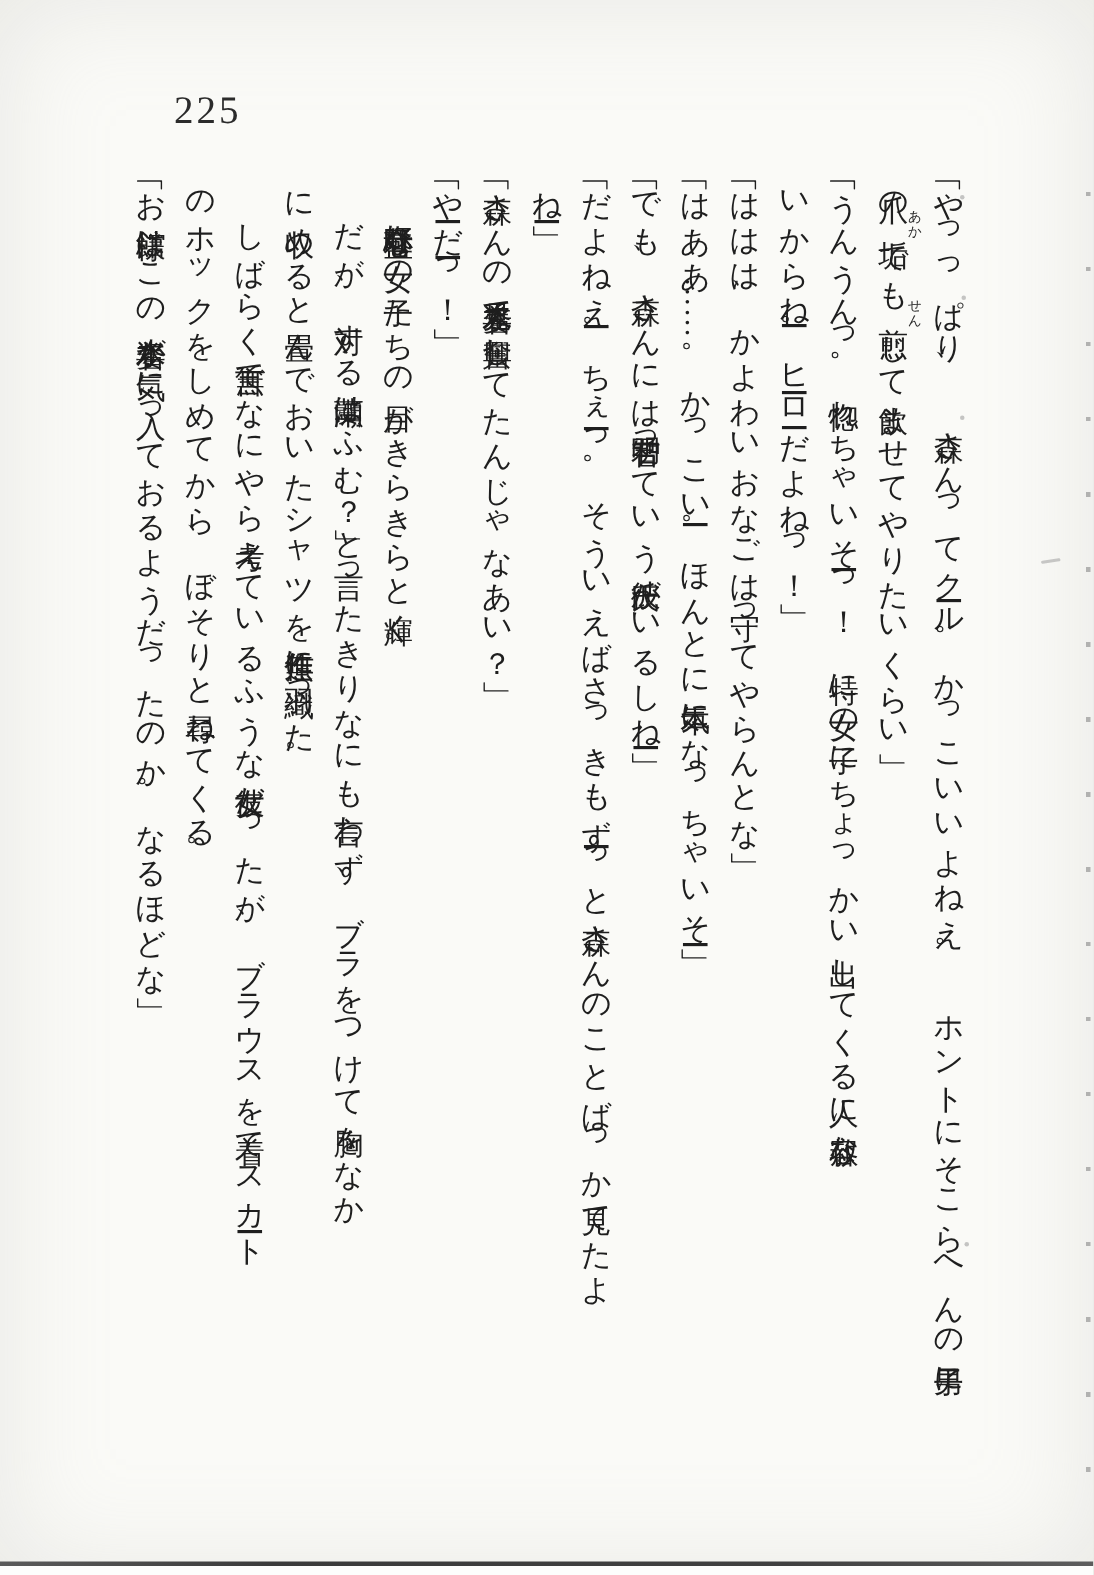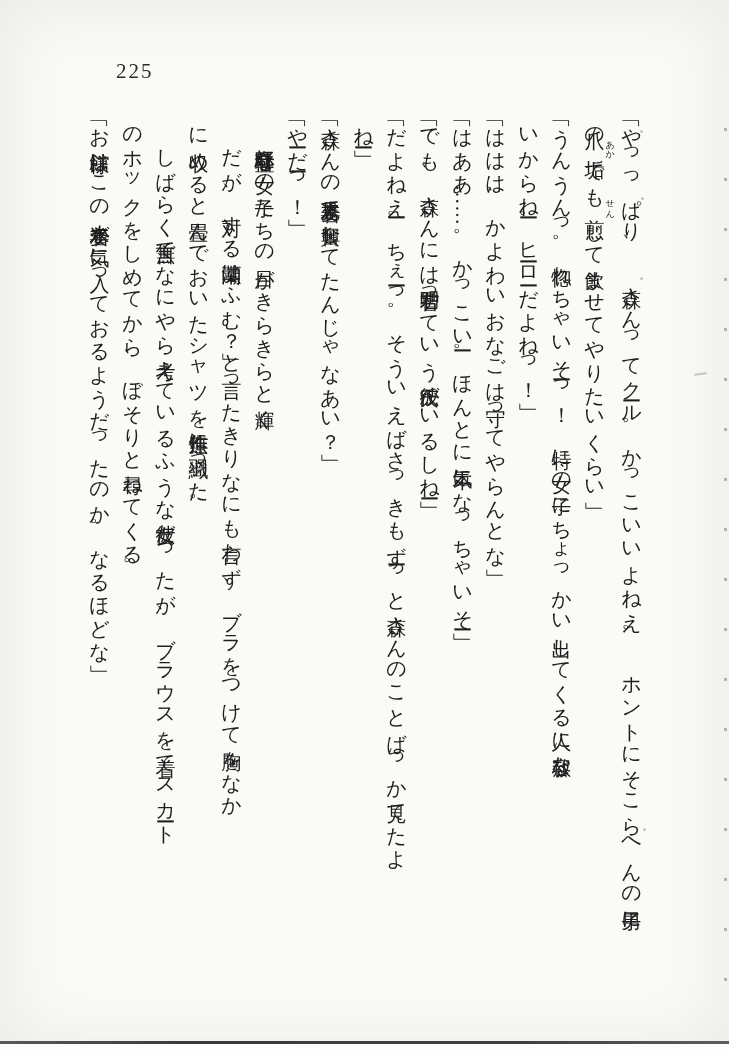--- a/index.html
+++ b/index.html
@@ -13,21 +13,21 @@
     height: 1050px;
     background: #fafaf7;
     box-shadow: inset 0 0 70px rgba(185,185,178,0.28);
     overflow: hidden;
     font-family: "Liberation Serif", "DejaVu Serif", serif;
   }
   .folio {
     position: absolute;
     left: 116px;
     top: 59px;
-    font-size: 21px;
+    font-size: 26px;
     letter-spacing: 2px;
     color: #2b2b2b;
     text-align: center;
   }
   .textblock {
     position: absolute;
     top: 114px;
     right: 81px;
     height: 838px;
     writing-mode: vertical-rl;

